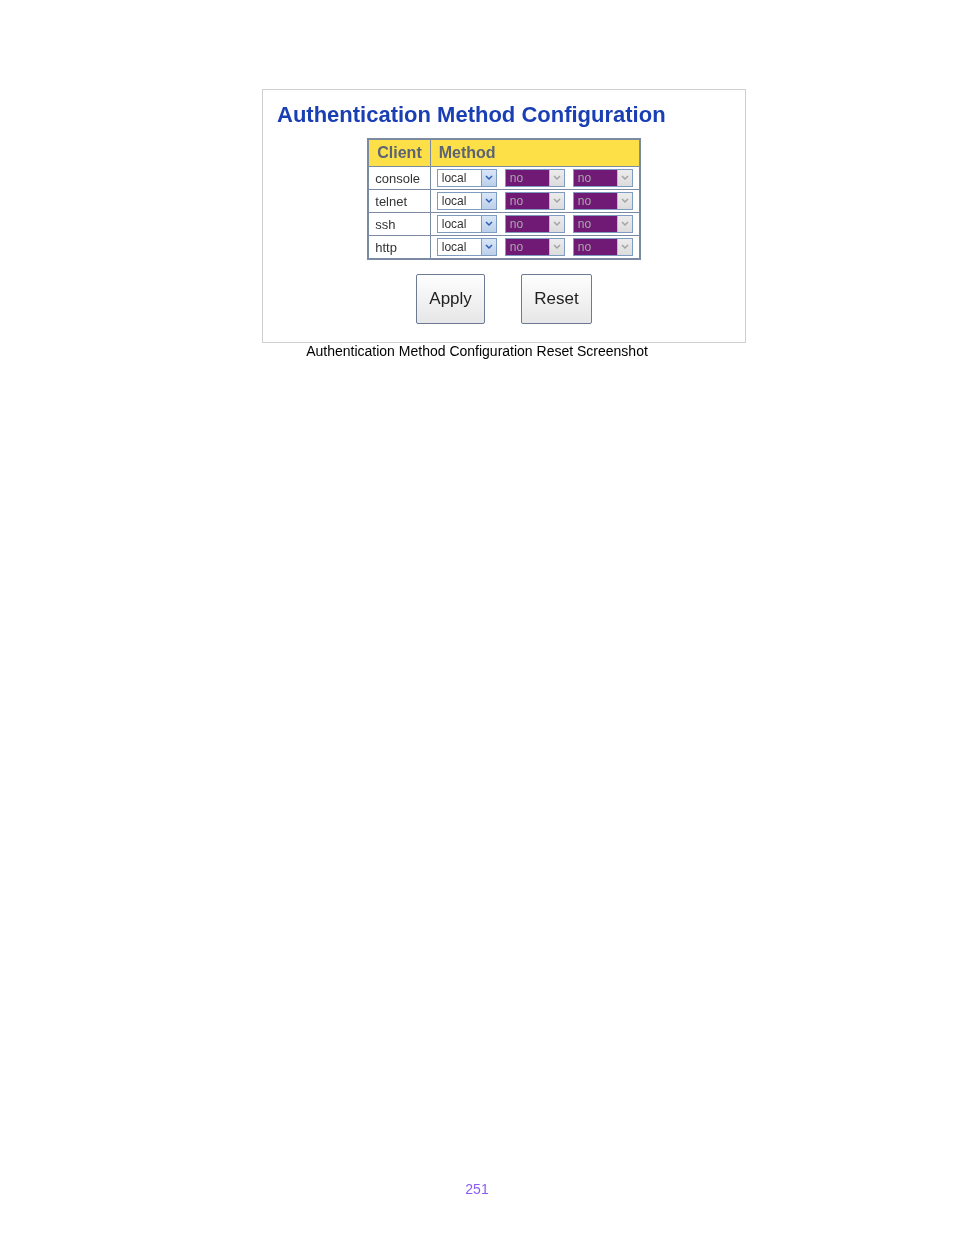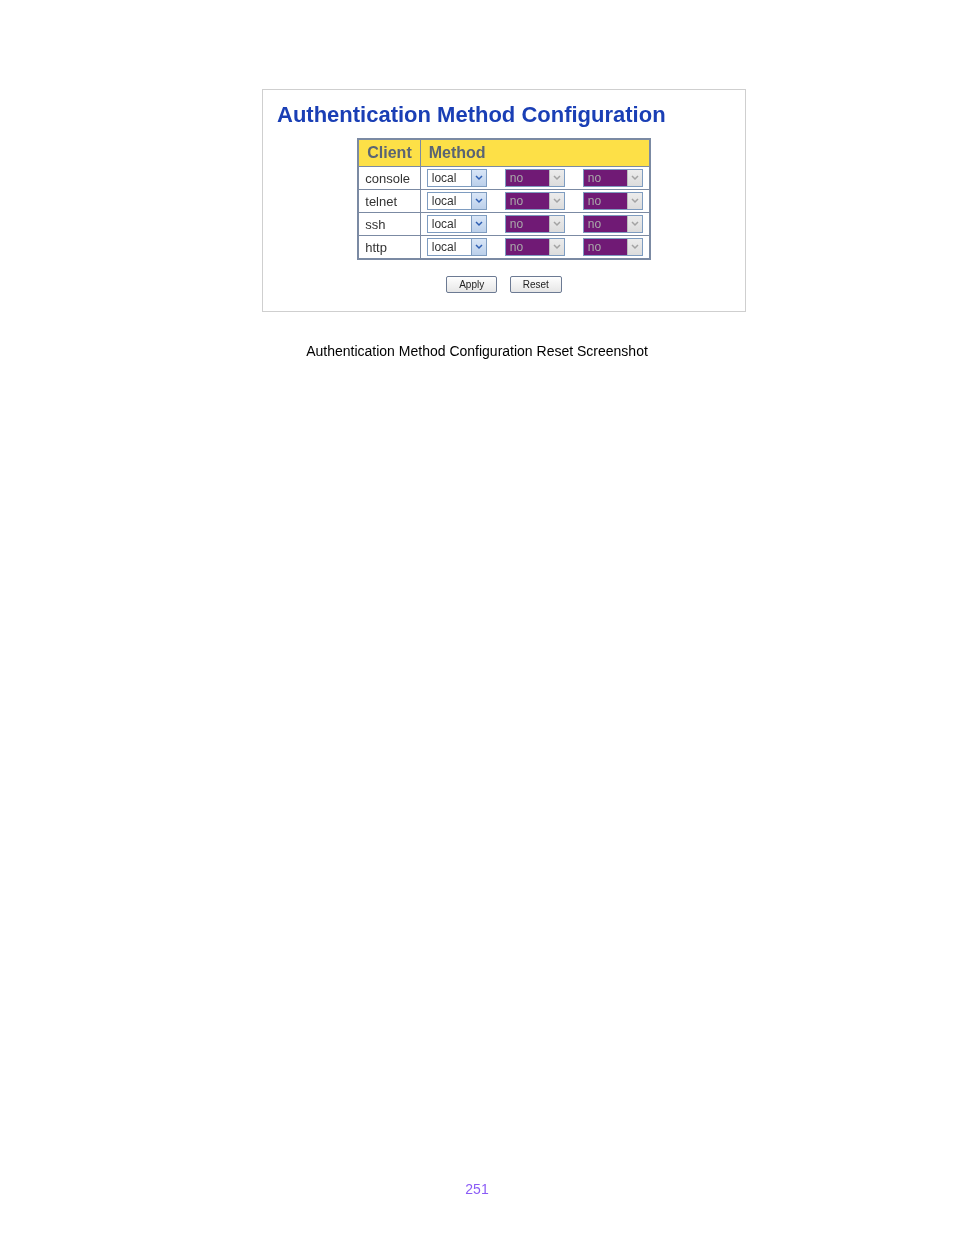--- a/index.html
+++ b/index.html
@@ -57,21 +57,21 @@
     text-align: left;
   }
   .client-cell {
     color: #333;
   }
   .methods-cell {
     padding: 2px 6px !important;
   }
   .methods-row {
     display: flex;
-    gap: 18px;
+    gap: 8px;
     align-items: flex-start;
   }
   .dd {
     display: inline-flex;
     align-items: center;
     border: 1px solid #7e9cc0;
     background: #ffffff;
     height: 18px;
     width: 60px;
     box-sizing: border-box;
@@ -108,25 +108,25 @@
     stroke: #a3a3a3;
   }
   .buttons {
     margin-top: 14px;
     text-align: center;
   }
   .btn {
     display: inline-block;
     border: 1px solid #6c7a93;
     background: linear-gradient(#fefefe, #e6e6e6);
-    padding: 2px 12px;
-    font-size: 10px;
+    padding: 14px 12px;
+    font-size: 17px;
     color: #222;
     border-radius: 2px;
-    margin: 0 4px;
+    margin: 0 16px;
     cursor: pointer;
     font-family: inherit;
   }
   .caption {
     position: absolute;
     left: 0;
     right: 0;
     top: 343px;
     text-align: center;
     font-size: 14px;

